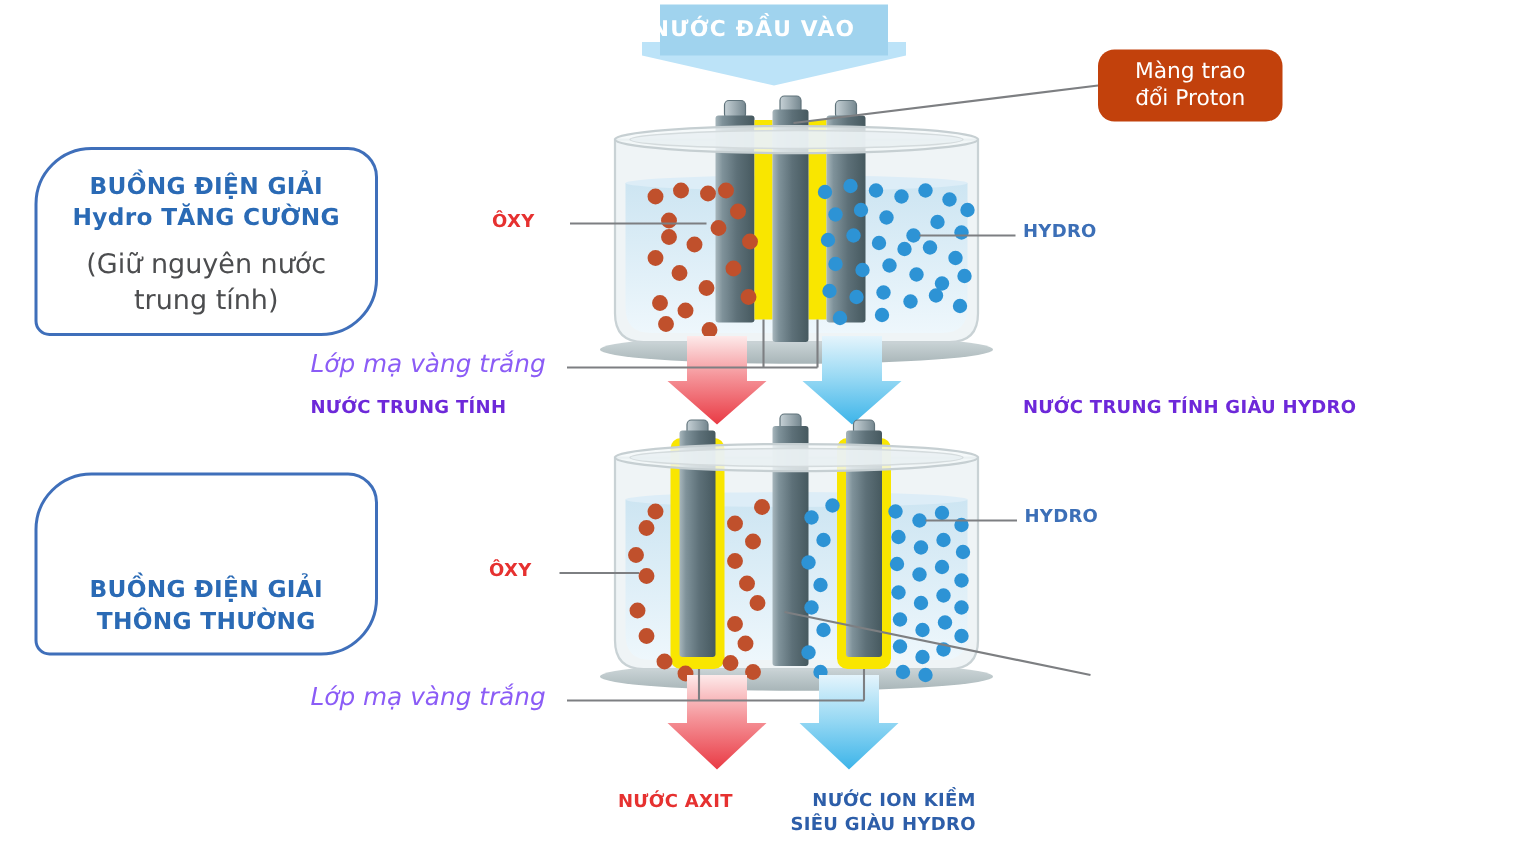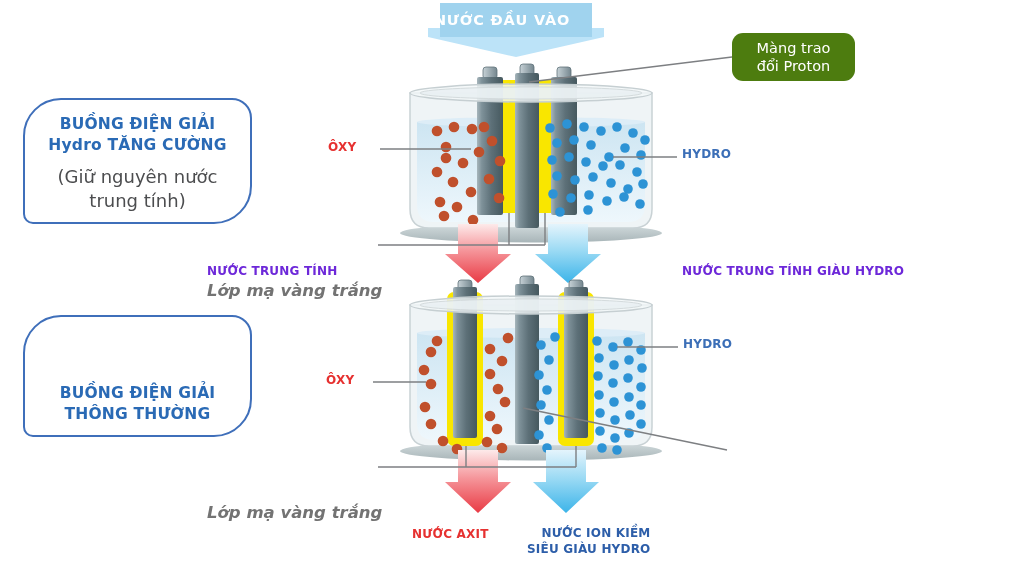--- a/index.html
+++ b/index.html
@@ -6,36 +6,36 @@
   .stage{
     position:relative;width:1010px;height:570px;background:#ffffff;
     font-family:"DejaVu Sans","Liberation Sans",sans-serif;overflow:hidden;
   }
   .stage svg.art{position:absolute;left:0;top:0;}
   .lbl{position:absolute;font-weight:bold;font-size:12px;letter-spacing:.2px;white-space:nowrap;line-height:1.25;}
   .lbl-red{color:#e63130;}
   .lbl-blue{color:#3c6fb7;}
   .lbl-gray{color:#6d28d9;}
   .lbl-alk{color:#2d5ea9;text-align:right;}
-  .coat{position:absolute;font-style:italic;font-size:16.5px;color:#737373;white-space:nowrap;font-weight:700;margin-top:48px;}
+  .coat{position:absolute;font-style:italic;font-size:16.5px;color:#8b5cf6;white-space:nowrap;font-weight:400;}
   .banner-text{
     position:absolute;left:440px;top:3px;width:124px;height:33px;
     display:flex;align-items:center;justify-content:center;
     color:#ffffff;font-weight:bold;font-size:14.5px;letter-spacing:.8px;white-space:nowrap;
   }
   .chamber-box{
     position:absolute;left:23px;width:229px;background:#ffffff;
     border:2.5px solid #3f6fba;border-radius:38px 20px 38px 10px;
     display:flex;flex-direction:column;align-items:center;justify-content:flex-end;
     text-align:center;box-sizing:border-box;padding:10px 8px;
   }
   .chamber-title{color:#2a6ab5;font-weight:bold;font-size:15.5px;line-height:1.35;letter-spacing:.2px;}
   .chamber-sub{color:#4c4d4f;font-size:18px;line-height:1.3;margin-top:9px;max-width:185px;}
   .badge{
-    position:absolute;width:123px;background:#4d7c0f;border-radius:11px;
+    position:absolute;width:123px;background:#c2410c;border-radius:11px;
     display:flex;align-items:center;justify-content:center;text-align:center;
     color:#ffffff;font-size:14.5px;line-height:1.25;box-sizing:border-box;padding:6px 16px;
   }
   .alk-lines{line-height:1.3;}
 </style>
 </head>
 <body>
 
 <div class="stage">
 

